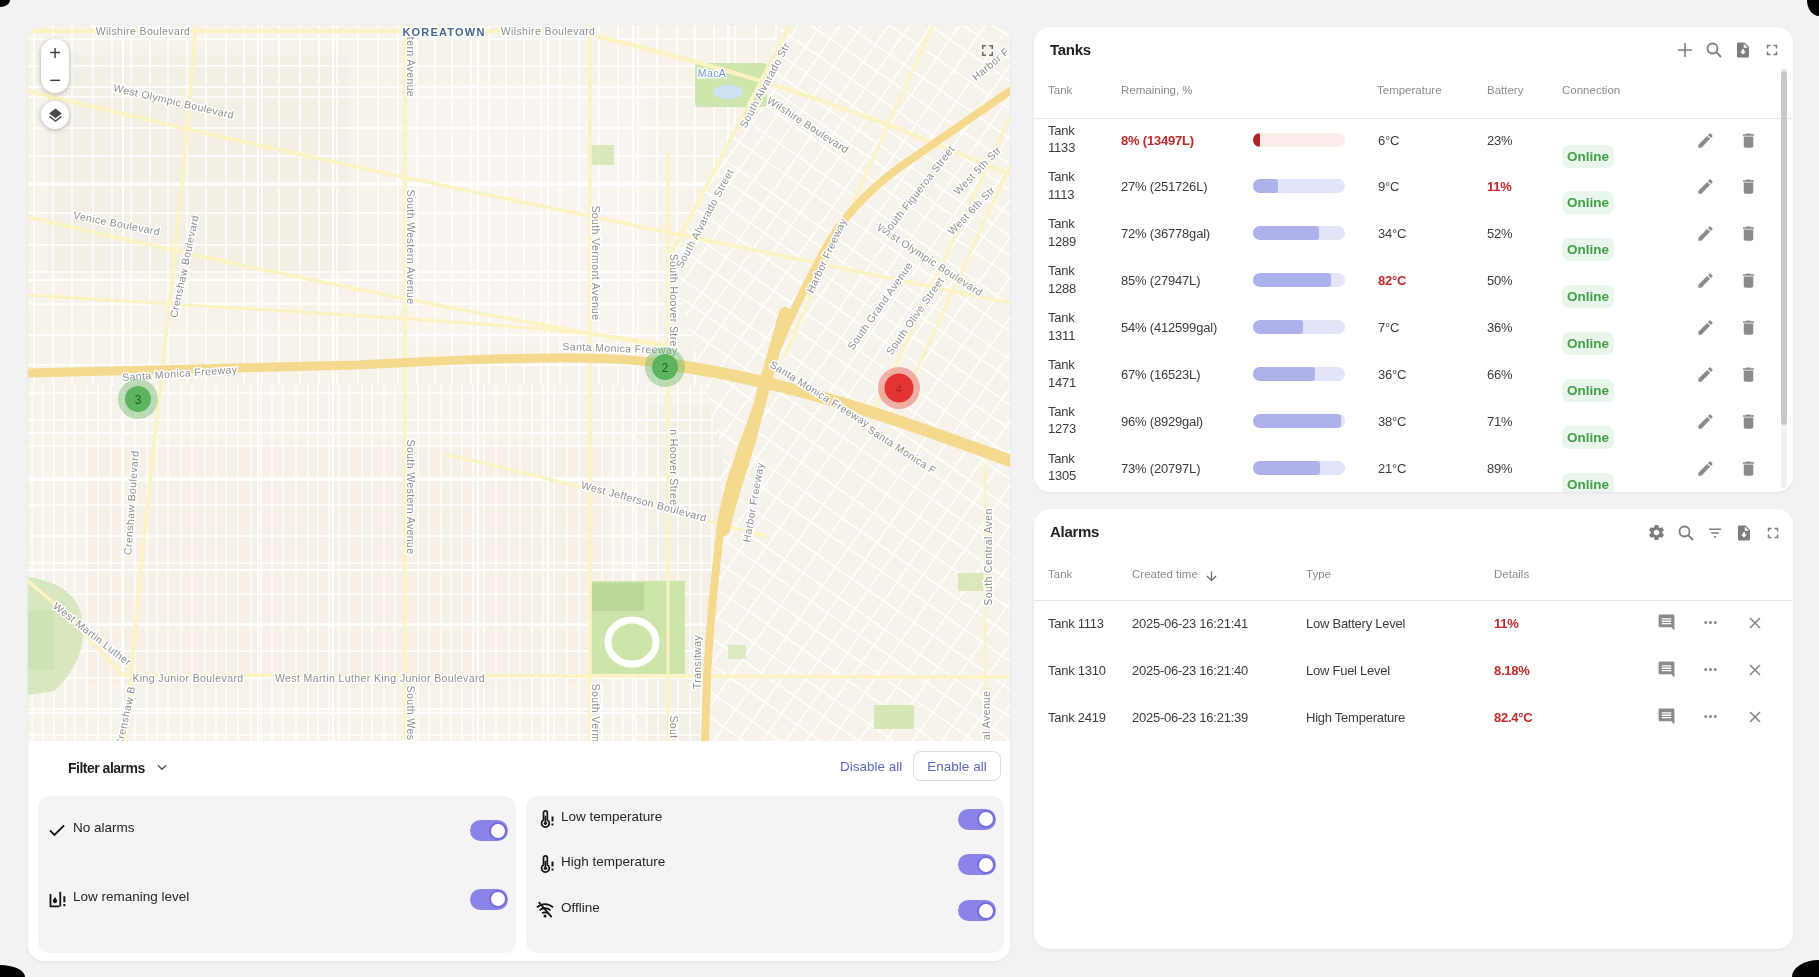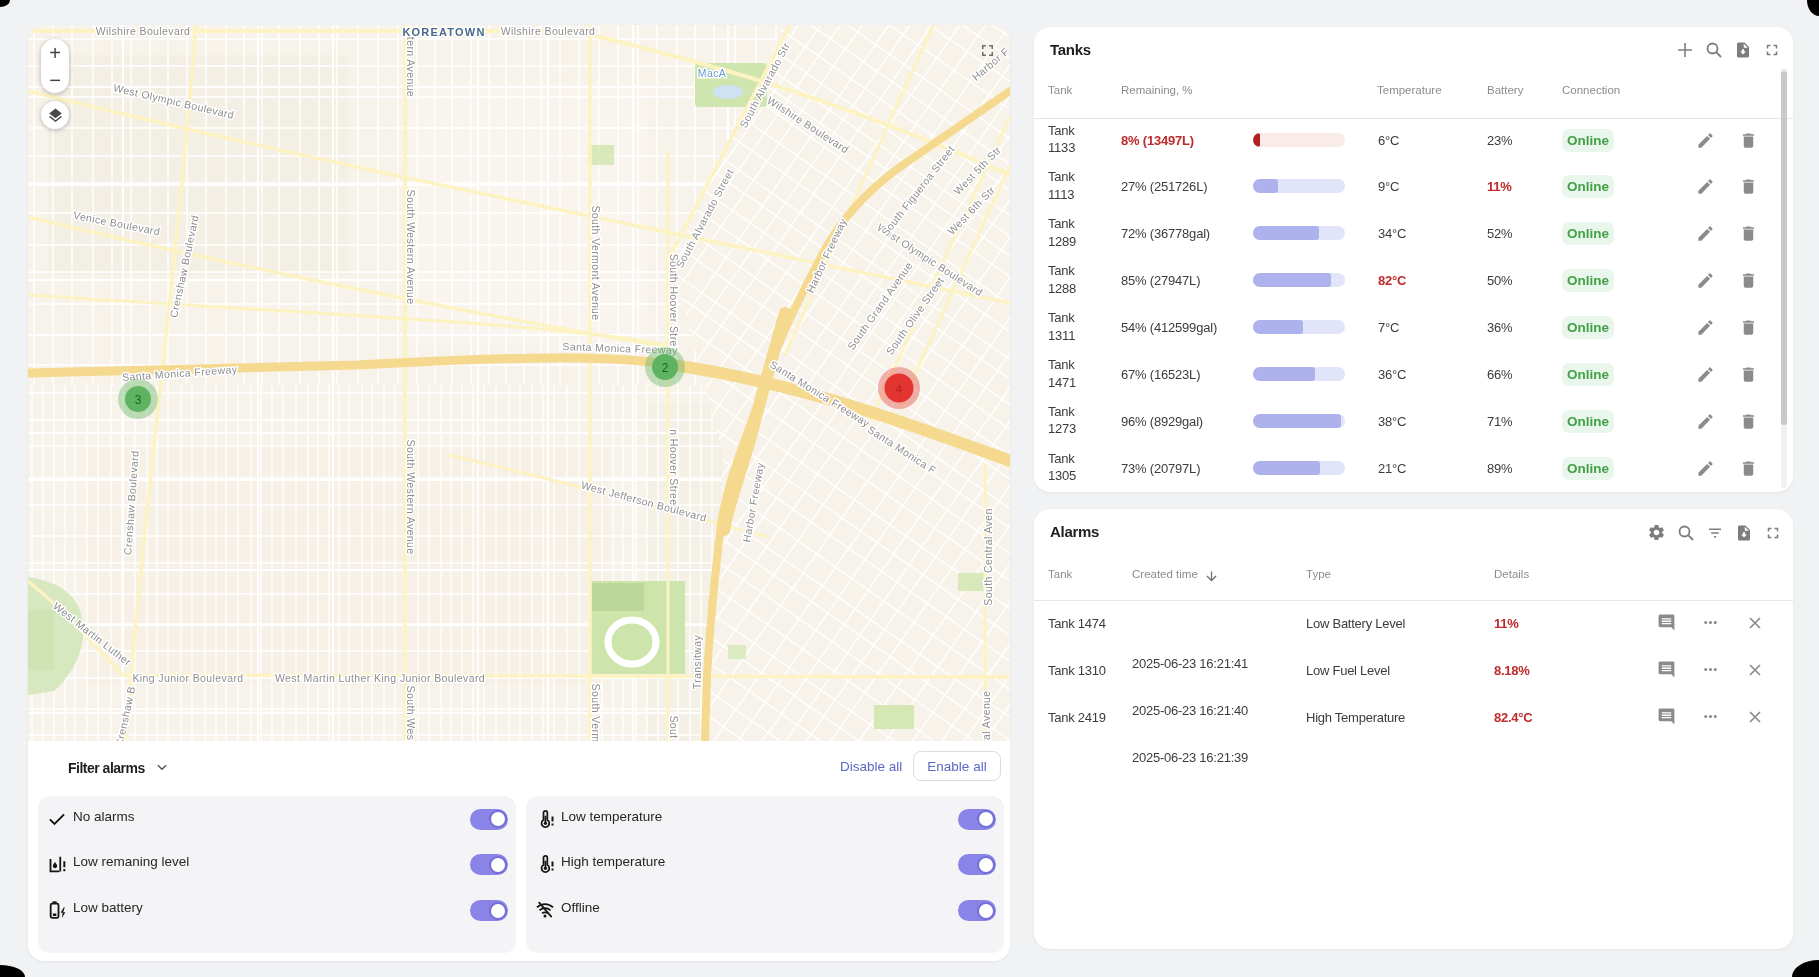--- a/index.html
+++ b/index.html
@@ -50,31 +50,31 @@
 .c-rem { left:87px; top:16px; font-size:13px; color:#3c3c3c; letter-spacing:-0.2px; }
 .c-bar { left:219px; top:16px; }
 .bar { width:92px; height:14px; border-radius:7px; background:#e2e4f9; overflow:hidden; }
 .fill { height:14px; background:#aeb2ec; border-radius:0 3px 3px 0; }
 .rbar { background:#fbebeb; }
 .rfill { background:#b32222; border-radius:7px 3px 3px 7px; }
 .c-temp { left:344px; top:16px; font-size:13px; color:#3c3c3c; letter-spacing:-0.2px; }
 .c-batt { left:453px; top:16px; font-size:13px; color:#3c3c3c; letter-spacing:-0.2px; }
 .c-conn { left:528px; top:12px; }
 .chip { display:inline-flex; width:52px; height:23px; align-items:center; justify-content:center;
-  background:#e9f6ec; color:#43a047; font-size:13.5px; font-weight:bold; border-radius:7px; }
+  background:#e9f6ec; color:#43a047; font-size:13.5px; font-weight:bold; border-radius:7px;margin-top:16px; }
 .c-act { left:662px; top:14px; }
 .c-act2 { left:705px; top:14px; }
 .redb { color:#c02a2a; font-weight:bold; }
 .strack { position:absolute; left:747px; top:41px; width:6px; height:420px; background:#f1f1f1; border-radius:3px; }
 .sbar { position:absolute; left:747px; top:44px; width:6px; height:354px; background:#c9c9c9; border-radius:3px; }
 
 .arow { position:absolute; left:0; width:100%; height:47px; }
 .arow > div { position:absolute; top:16px; font-size:13px; color:#3c3c3c; letter-spacing:-0.25px; }
 .a-tank { left:14px; }
-.a-time { left:98px;margin-top:40px; }
+.a-time { left:98px; }
 .a-type { left:272px; }
 .arow .a-det { left:460px; color:#c02a2a !important; font-weight:bold; }
 .a-i1 { left:623px; top:13px !important; }
 .a-i2 { left:667px; top:13px !important; }
 .a-i3 { left:712px; top:14px !important; }
 
 .notch { position:absolute; background:#000; }
 #n-tl { left:0; top:0; width:10px; height:7px; border-bottom-right-radius:100%; }
 #n-tr { right:0; top:0; width:12px; height:16px; border-bottom-left-radius:100%; }
 #n-br { right:0; bottom:0; width:27px; height:17px; border-top-left-radius:100%; }
@@ -488,34 +488,20 @@
               <path fill="none" stroke="#151515" stroke-width="2.2" d="M15.9 3.4v17.5"></path>
               <path fill="#151515" d="M9.6 9.6s-2.6 3.1-2.6 4.9c0 1.5 1.2 2.6 2.6 2.6s2.6-1.1 2.6-2.6c0-1.8-2.6-4.9-2.6-4.9z"></path>
               <path fill="#151515" d="M19.6 8.6h2.4v7.2h-2.4zM19.6 18h2.4v2.6h-2.4z"></path>
             </svg>
           </span>
           <span class="flab">Low remaning level</span>
       <span class="tg" style="right:0px">
             <span class="knob"></span>
           </span>
     </div>
-      <div class="frow">
-      <span class="ficon">
-            <svg width="20" height="20" viewBox="0 0 24 24">
-              <rect x="4.4" y="4.4" width="9.4" height="17" rx="1.8" fill="none" stroke="#151515" stroke-width="2.2"></rect>
-              <rect x="6.6" y="1.6" width="5" height="2.4" fill="#151515"></rect>
-              <rect x="7" y="16.2" width="4.2" height="3" fill="#151515"></rect>
-              <path fill="#151515" d="M20.3 8.8l-4 6.6h2.5l-1 6.2 4.2-6.9h-2.6l1.9-5.9z"></path>
-            </svg>
-          </span>
-          <span class="flab">Low battery</span>
-      <span class="tg" style="right:0px">
-            <span class="knob"></span>
-          </span>
-    </div>
     </div>
     <div class="fbox" id="fbox2">
       <div class="frow">
       <span class="ficon">
             <svg width="20" height="20" viewBox="0 0 24 24">
               <path fill="none" stroke="#151515" stroke-width="2.1" d="M10.2 13.2V4.6a2.3 2.3 0 0 1 4.6 0v8.6a4.6 4.6 0 1 1-4.6 0z"></path>
               <circle cx="12.5" cy="17.2" r="2" fill="#151515"></circle>
               <path fill="#151515" d="M12.5 8v8h-.01z" stroke="#151515" stroke-width="2"></path>
               <path fill="#151515" d="M19.8 9h2.4v6h-2.4zM19.8 17.4h2.4v2.5h-2.4z"></path>
             </svg>
@@ -753,21 +739,21 @@
     <div class="hdr" style="left:14px; top:59px;">Tank</div>
     <div class="hdr" style="left:98px; top:59px;">Created time</div>
     <div style="position:absolute; left:170px; top:60px;"><svg width="15" height="15" viewBox="0 0 24 24">
           <path fill="#6f6f6f" d="M20 12l-1.41-1.41L13 16.17V4h-2v12.17l-5.58-5.59L4 12l8 8 8-8z"></path>
         </svg></div>
     <div class="hdr" style="left:272px; top:59px;">Type</div>
     <div class="hdr" style="left:460px; top:59px;">Details</div>
     <div class="divider" style="top:91px"></div>
     <div class="abody">
       <div class="arow" style="top:90.5px">
-      <div class="a-tank">Tank 1474</div>
+      <div class="a-tank">Tank 1113</div>
       <div class="a-time">2025-06-23 16:21:41</div>
       <div class="a-type">Low Battery Level</div>
       <div class="a-det">11%</div>
       <div class="a-i1"><svg width="19" height="19" viewBox="0 0 24 24">
               <path fill="#8b8b8b" d="M21.99 4c0-1.1-.89-2-1.99-2H4c-1.1 0-2 .9-2 2v12c0 1.1.9 2 2 2h14l4 4-.01-18z"></path>
               <path fill="#ffffff" d="M6 6.6h12v1.7H6zM6 9.6h12v1.7H6zM6 12.6h12v1.7H6z"></path>
             </svg></div>
       <div class="a-i2"><svg width="19" height="19" viewBox="0 0 24 24">
               <path fill="#8b8b8b" d="M6 10c-1.1 0-2 .9-2 2s.9 2 2 2 2-.9 2-2-.9-2-2-2zm12 0c-1.1 0-2 .9-2 2s.9 2 2 2 2-.9 2-2-.9-2-2-2zm-6 0c-1.1 0-2 .9-2 2s.9 2 2 2 2-.9 2-2-.9-2-2-2z"></path>
             </svg></div>

